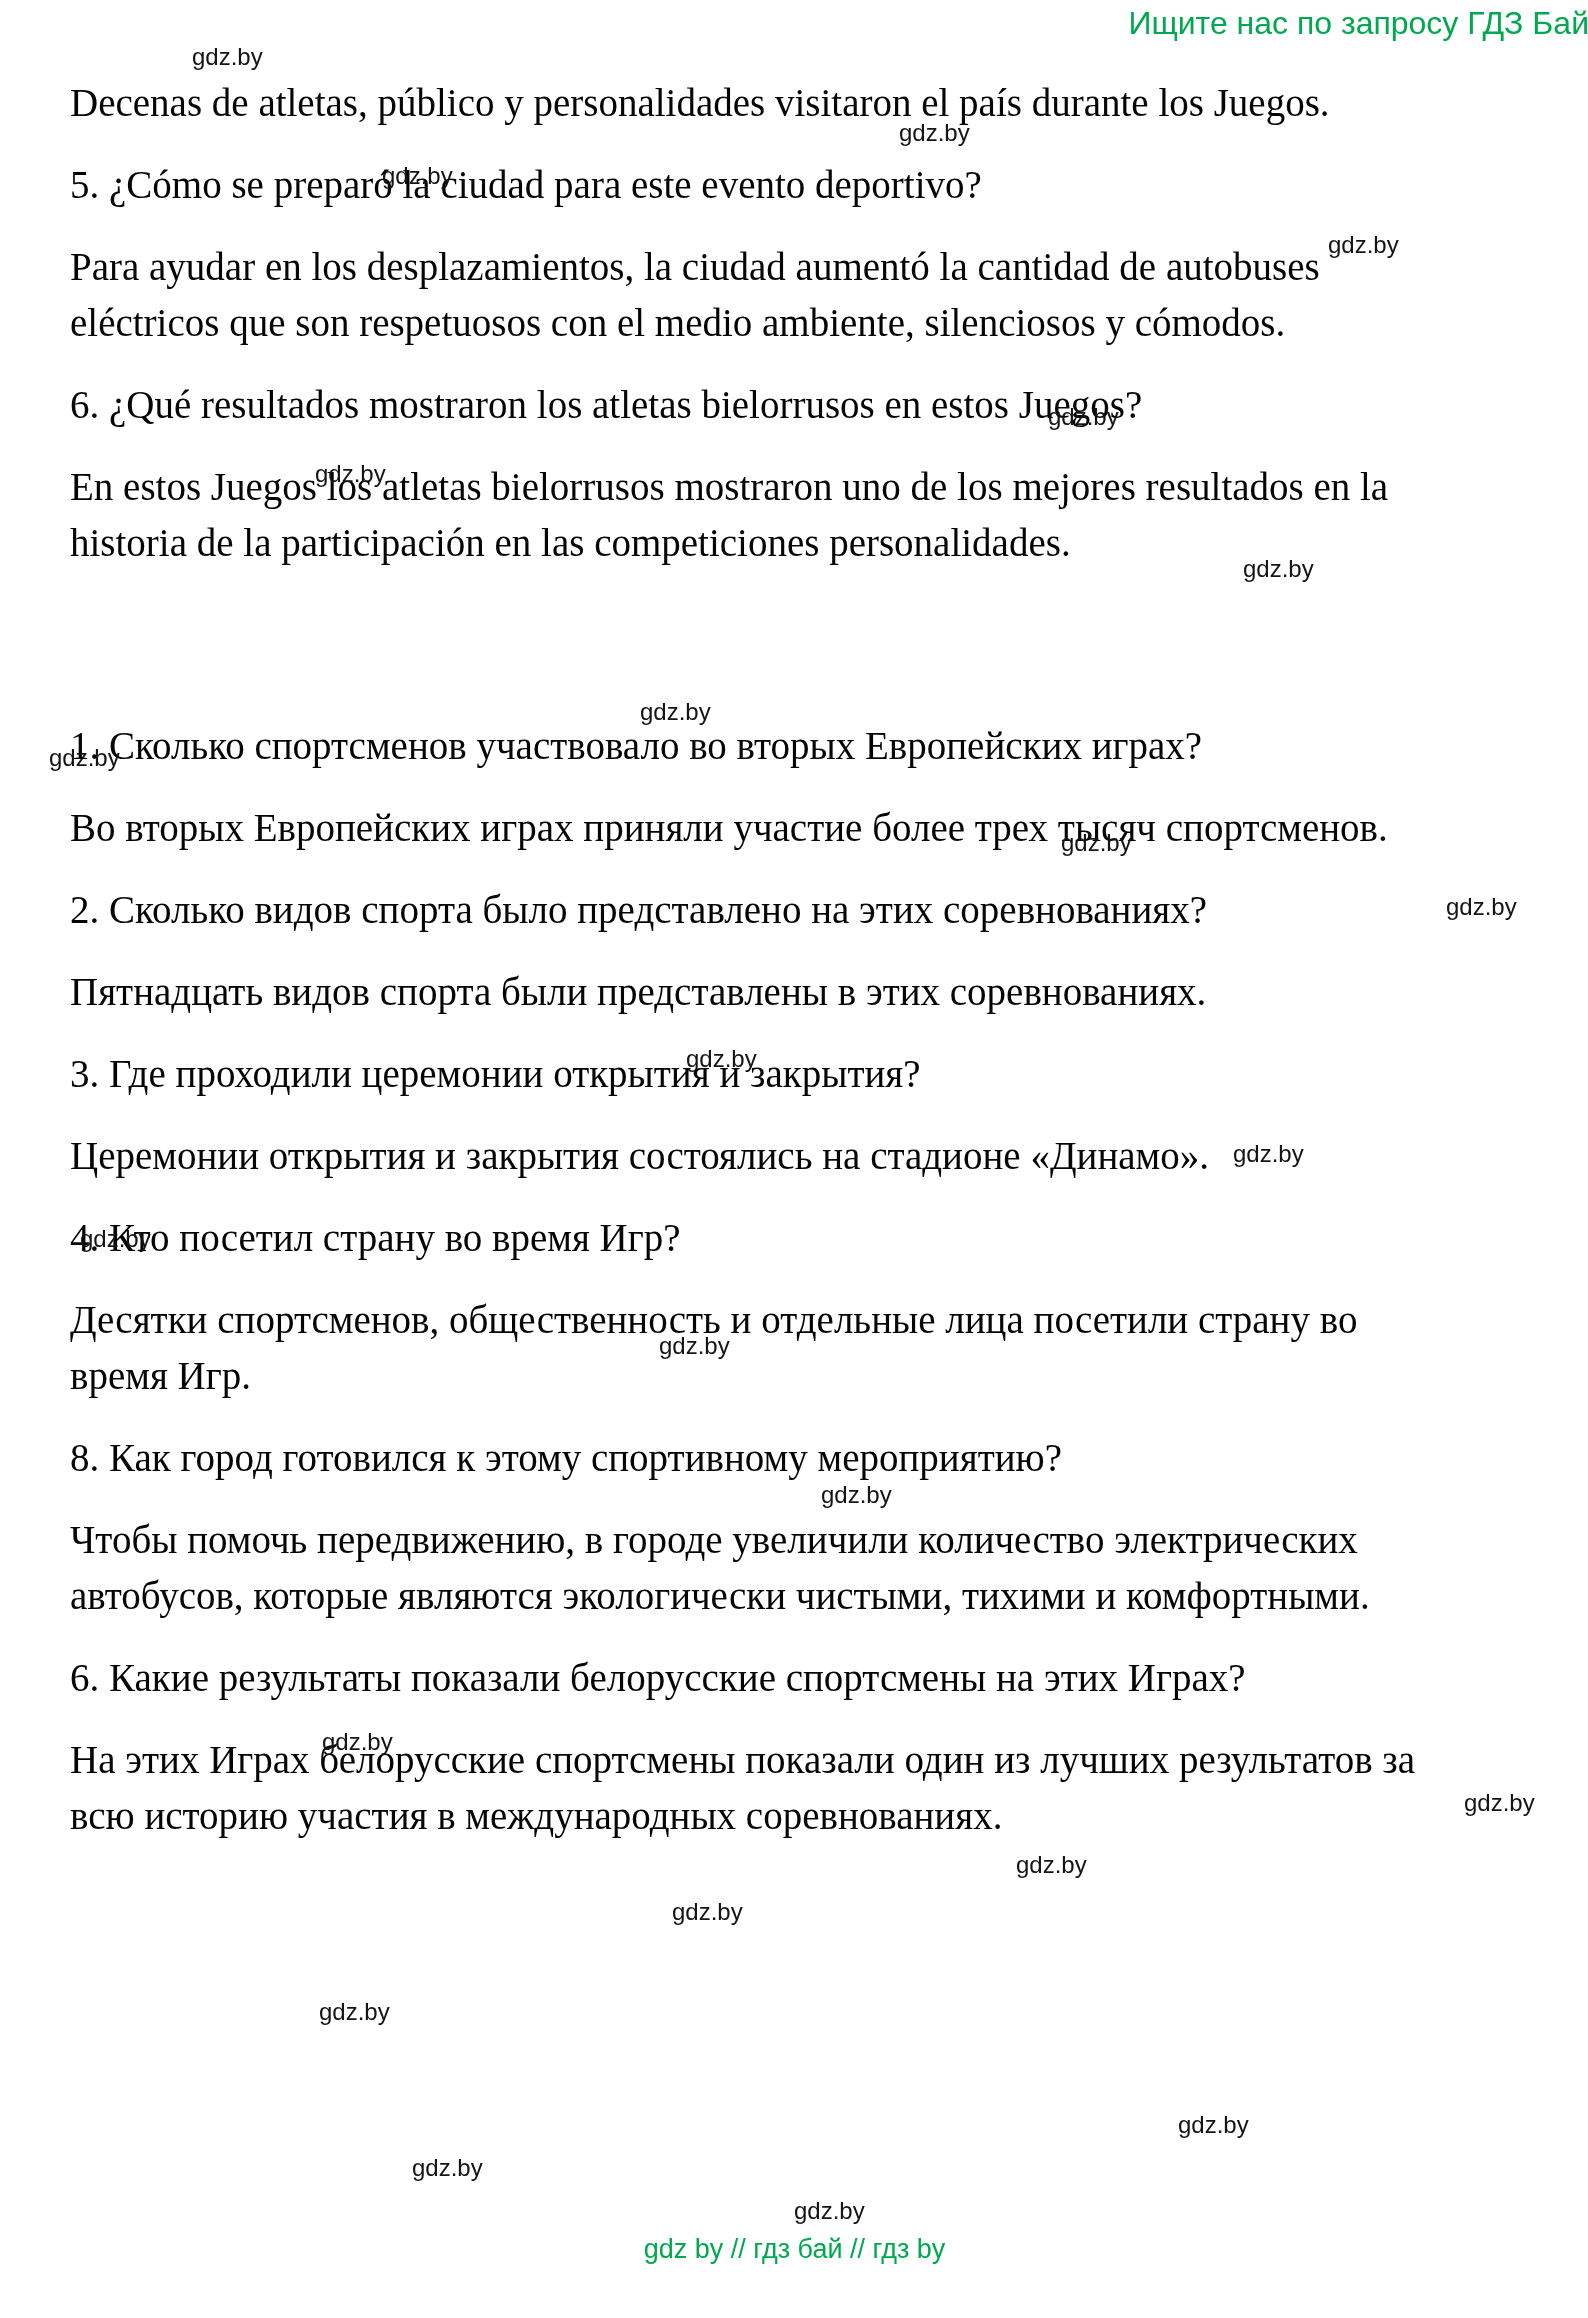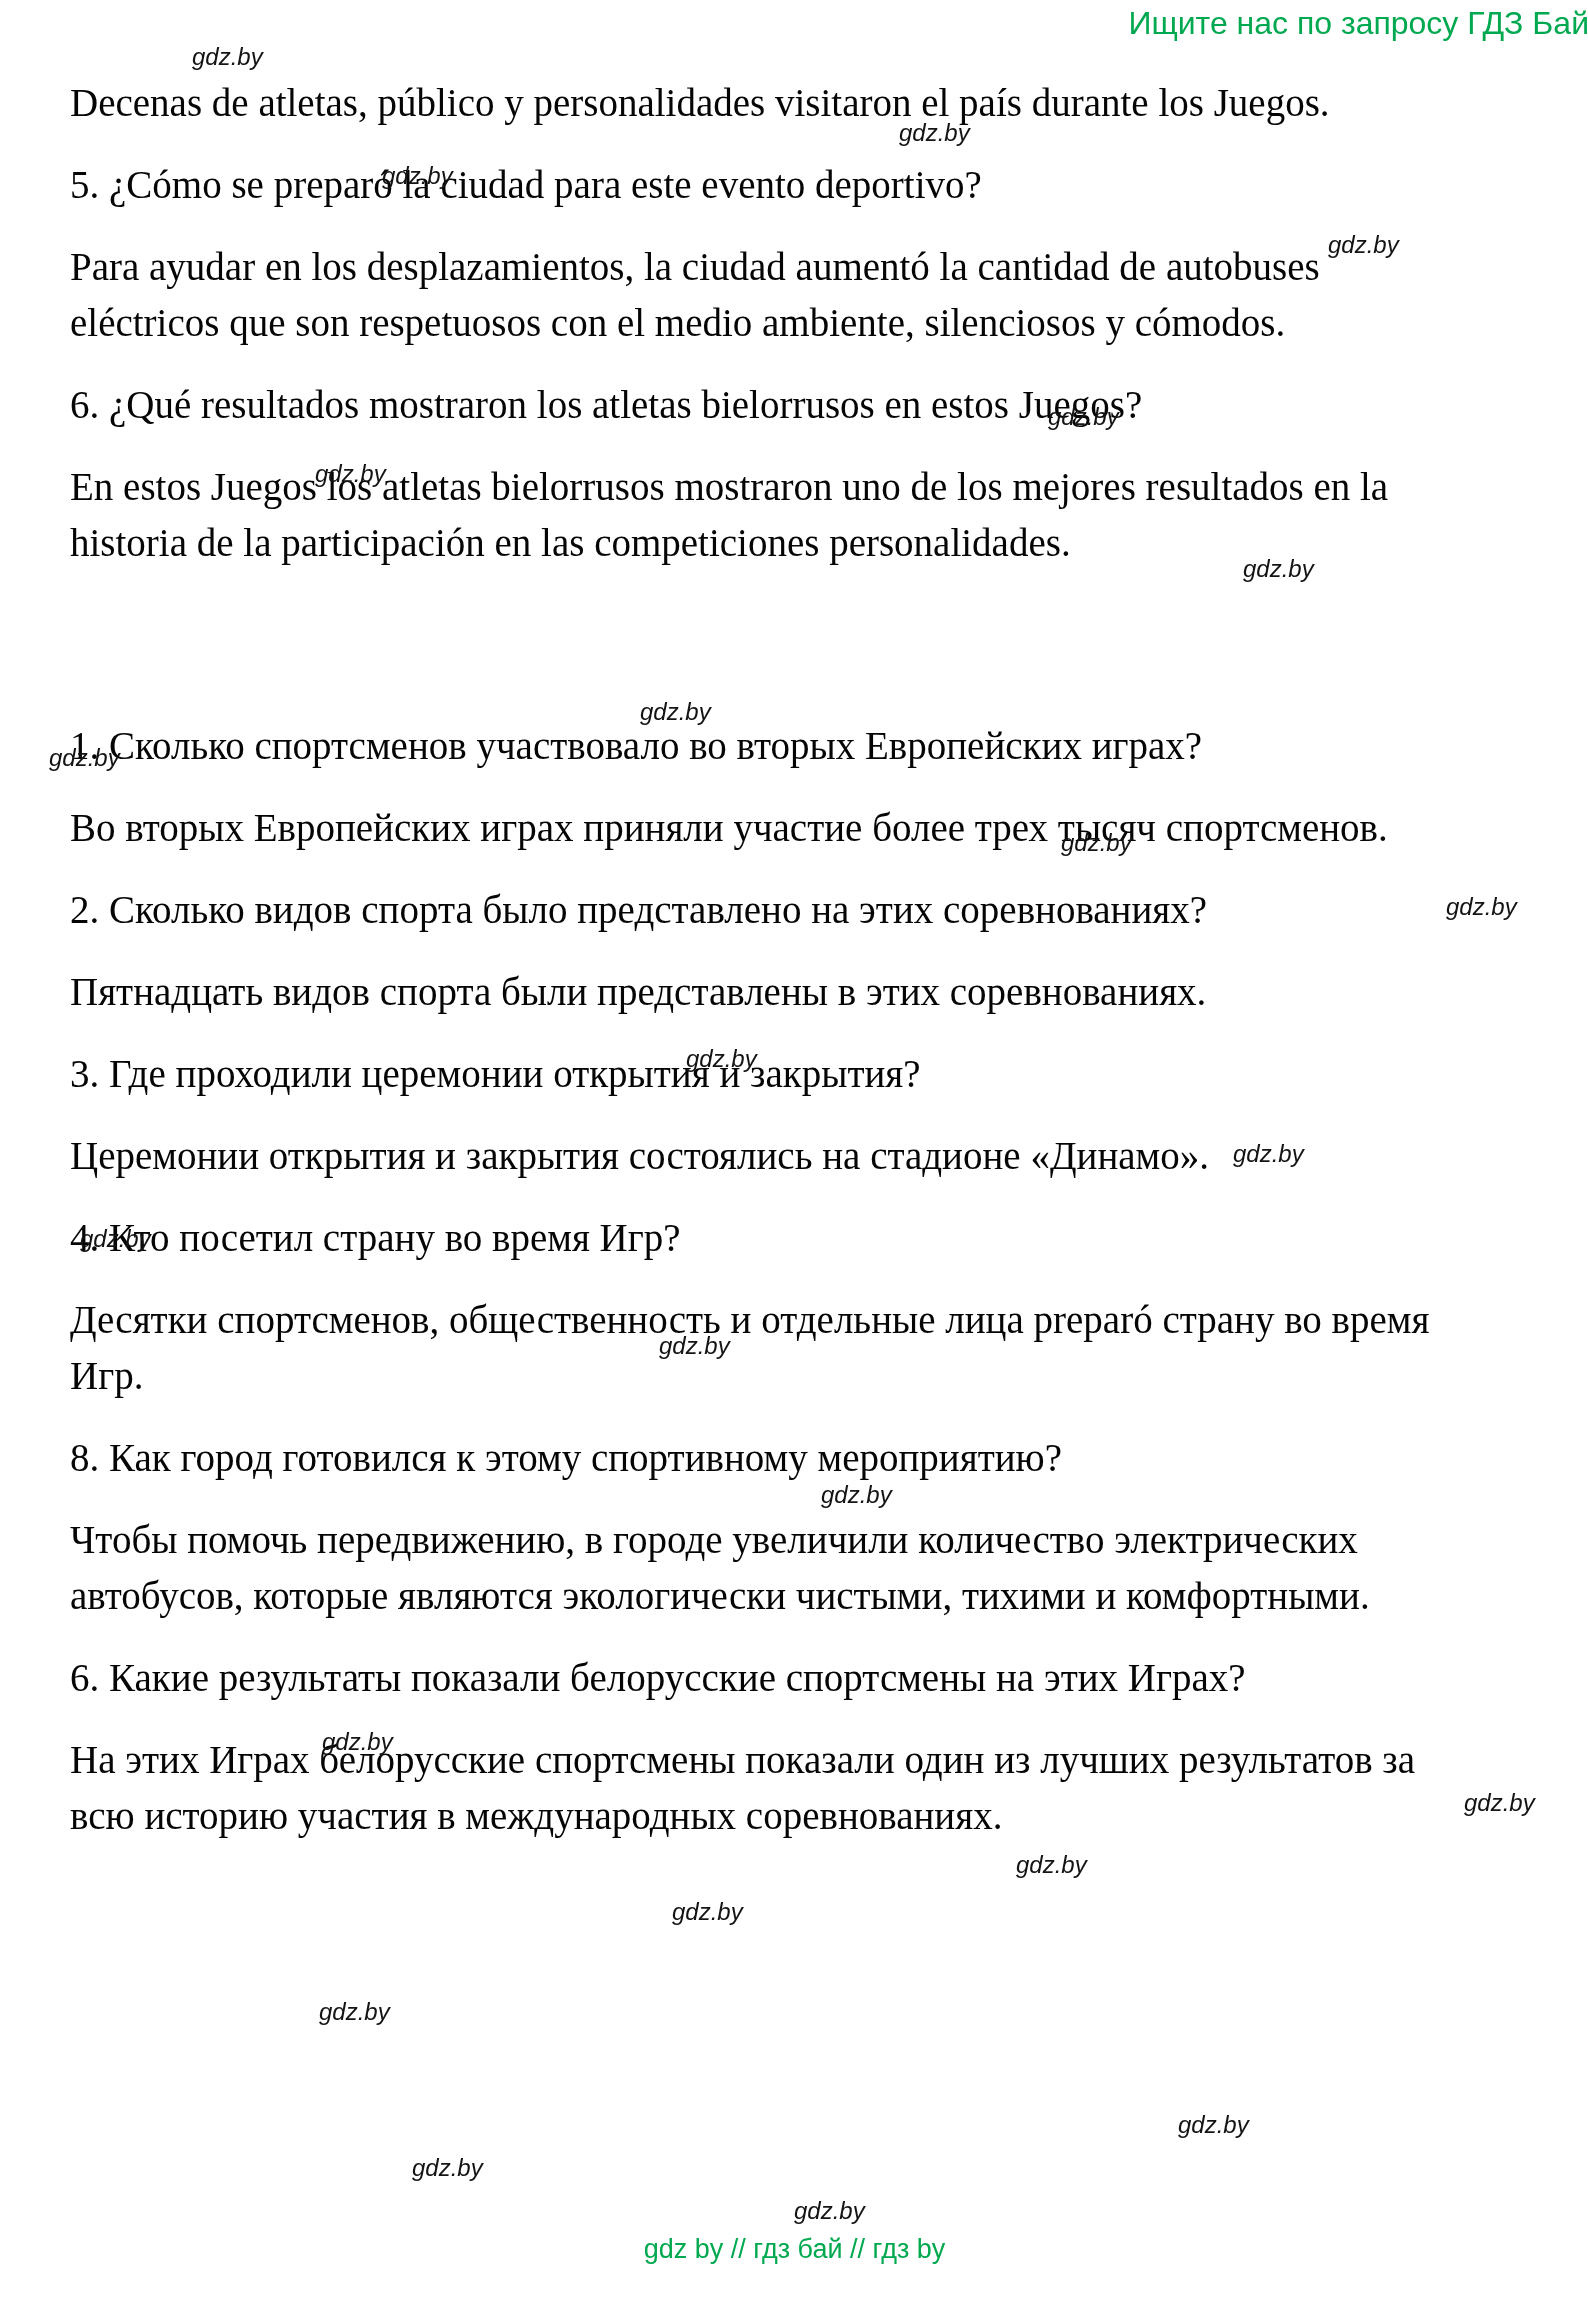--- a/index.html
+++ b/index.html
@@ -53,21 +53,20 @@
   }
   .section-gap {
     height: 116px;
   }
   .wm {
     position: absolute;
     font-family: "Liberation Sans", sans-serif;
     font-size: 24px;
     color: #141414;
     white-space: nowrap;
-    font-style: italic;
   }
 </style>
 </head>
 <body>
 
 <div class="page">
 
   <div class="promo-header">Ищите нас по запросу ГДЗ Бай</div>
 
   <div class="content">
@@ -79,21 +78,21 @@
 
     <div class="section-gap"></div>
 
     <p class="para question">1. Сколько спортсменов участвовало во вторых Европейских играх?</p>
     <p class="para">Во вторых Европейских играх приняли участие более трех тысяч спортсменов.</p>
     <p class="para question">2. Сколько видов спорта было представлено на этих соревнованиях?</p>
     <p class="para">Пятнадцать видов спорта были представлены в этих соревнованиях.</p>
     <p class="para question">3. Где проходили церемонии открытия и закрытия?</p>
     <p class="para">Церемонии открытия и закрытия состоялись на стадионе «Динамо».</p>
     <p class="para question">4. Кто посетил страну во время Игр?</p>
-    <p class="para">Десятки спортсменов, общественность и отдельные лица preparó страну во время Игр.</p>
+    <p class="para">Десятки спортсменов, общественность и отдельные лица посетили страну во время Игр.</p>
     <p class="para question">8. Как город готовился к этому спортивному мероприятию?</p>
     <p class="para">Чтобы помочь передвижению, в городе увеличили количество электрических автобусов, которые являются экологически чистыми, тихими и комфортными.</p>
     <p class="para question">6. Какие результаты показали белорусские спортсмены на этих Играх?</p>
     <p class="para">На этих Играх белорусские спортсмены показали один из лучших результатов за всю историю участия в международных соревнованиях.</p>
   </div>
 
   <span class="wm" style="left:192px;  top:43px">gdz.by</span>
   <span class="wm" style="left:899px; top:119px">gdz.by</span>
   <span class="wm" style="left:382px;  top:162px">gdz.by</span>
   <span class="wm" style="left:1328px; top:231px">gdz.by</span>

